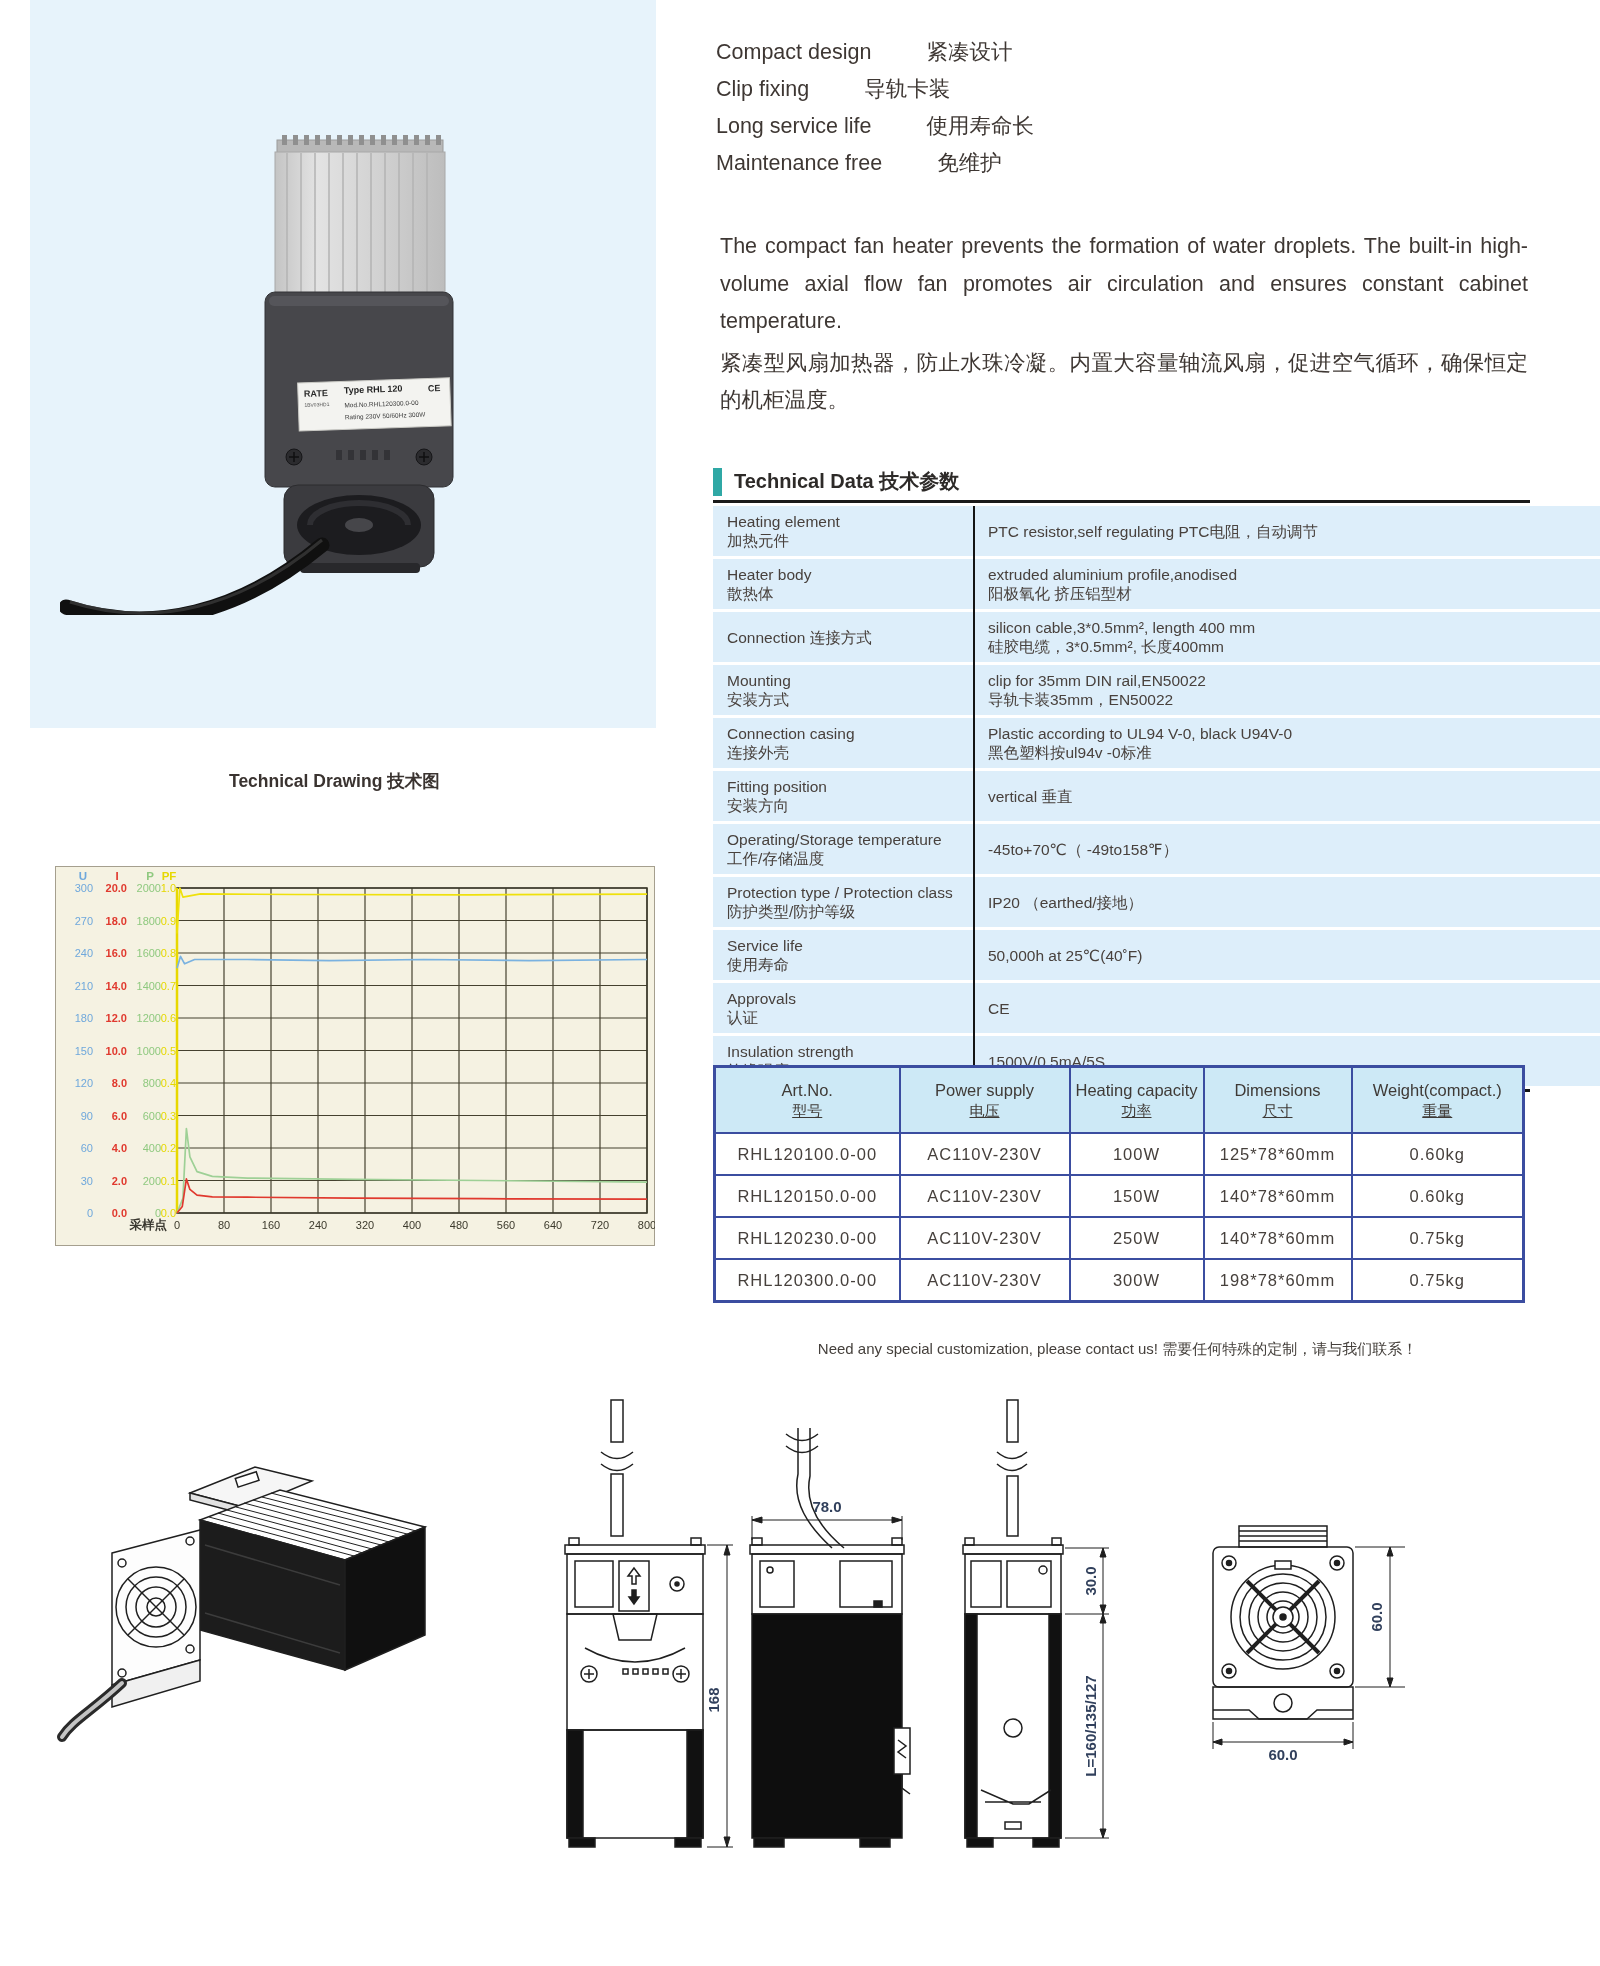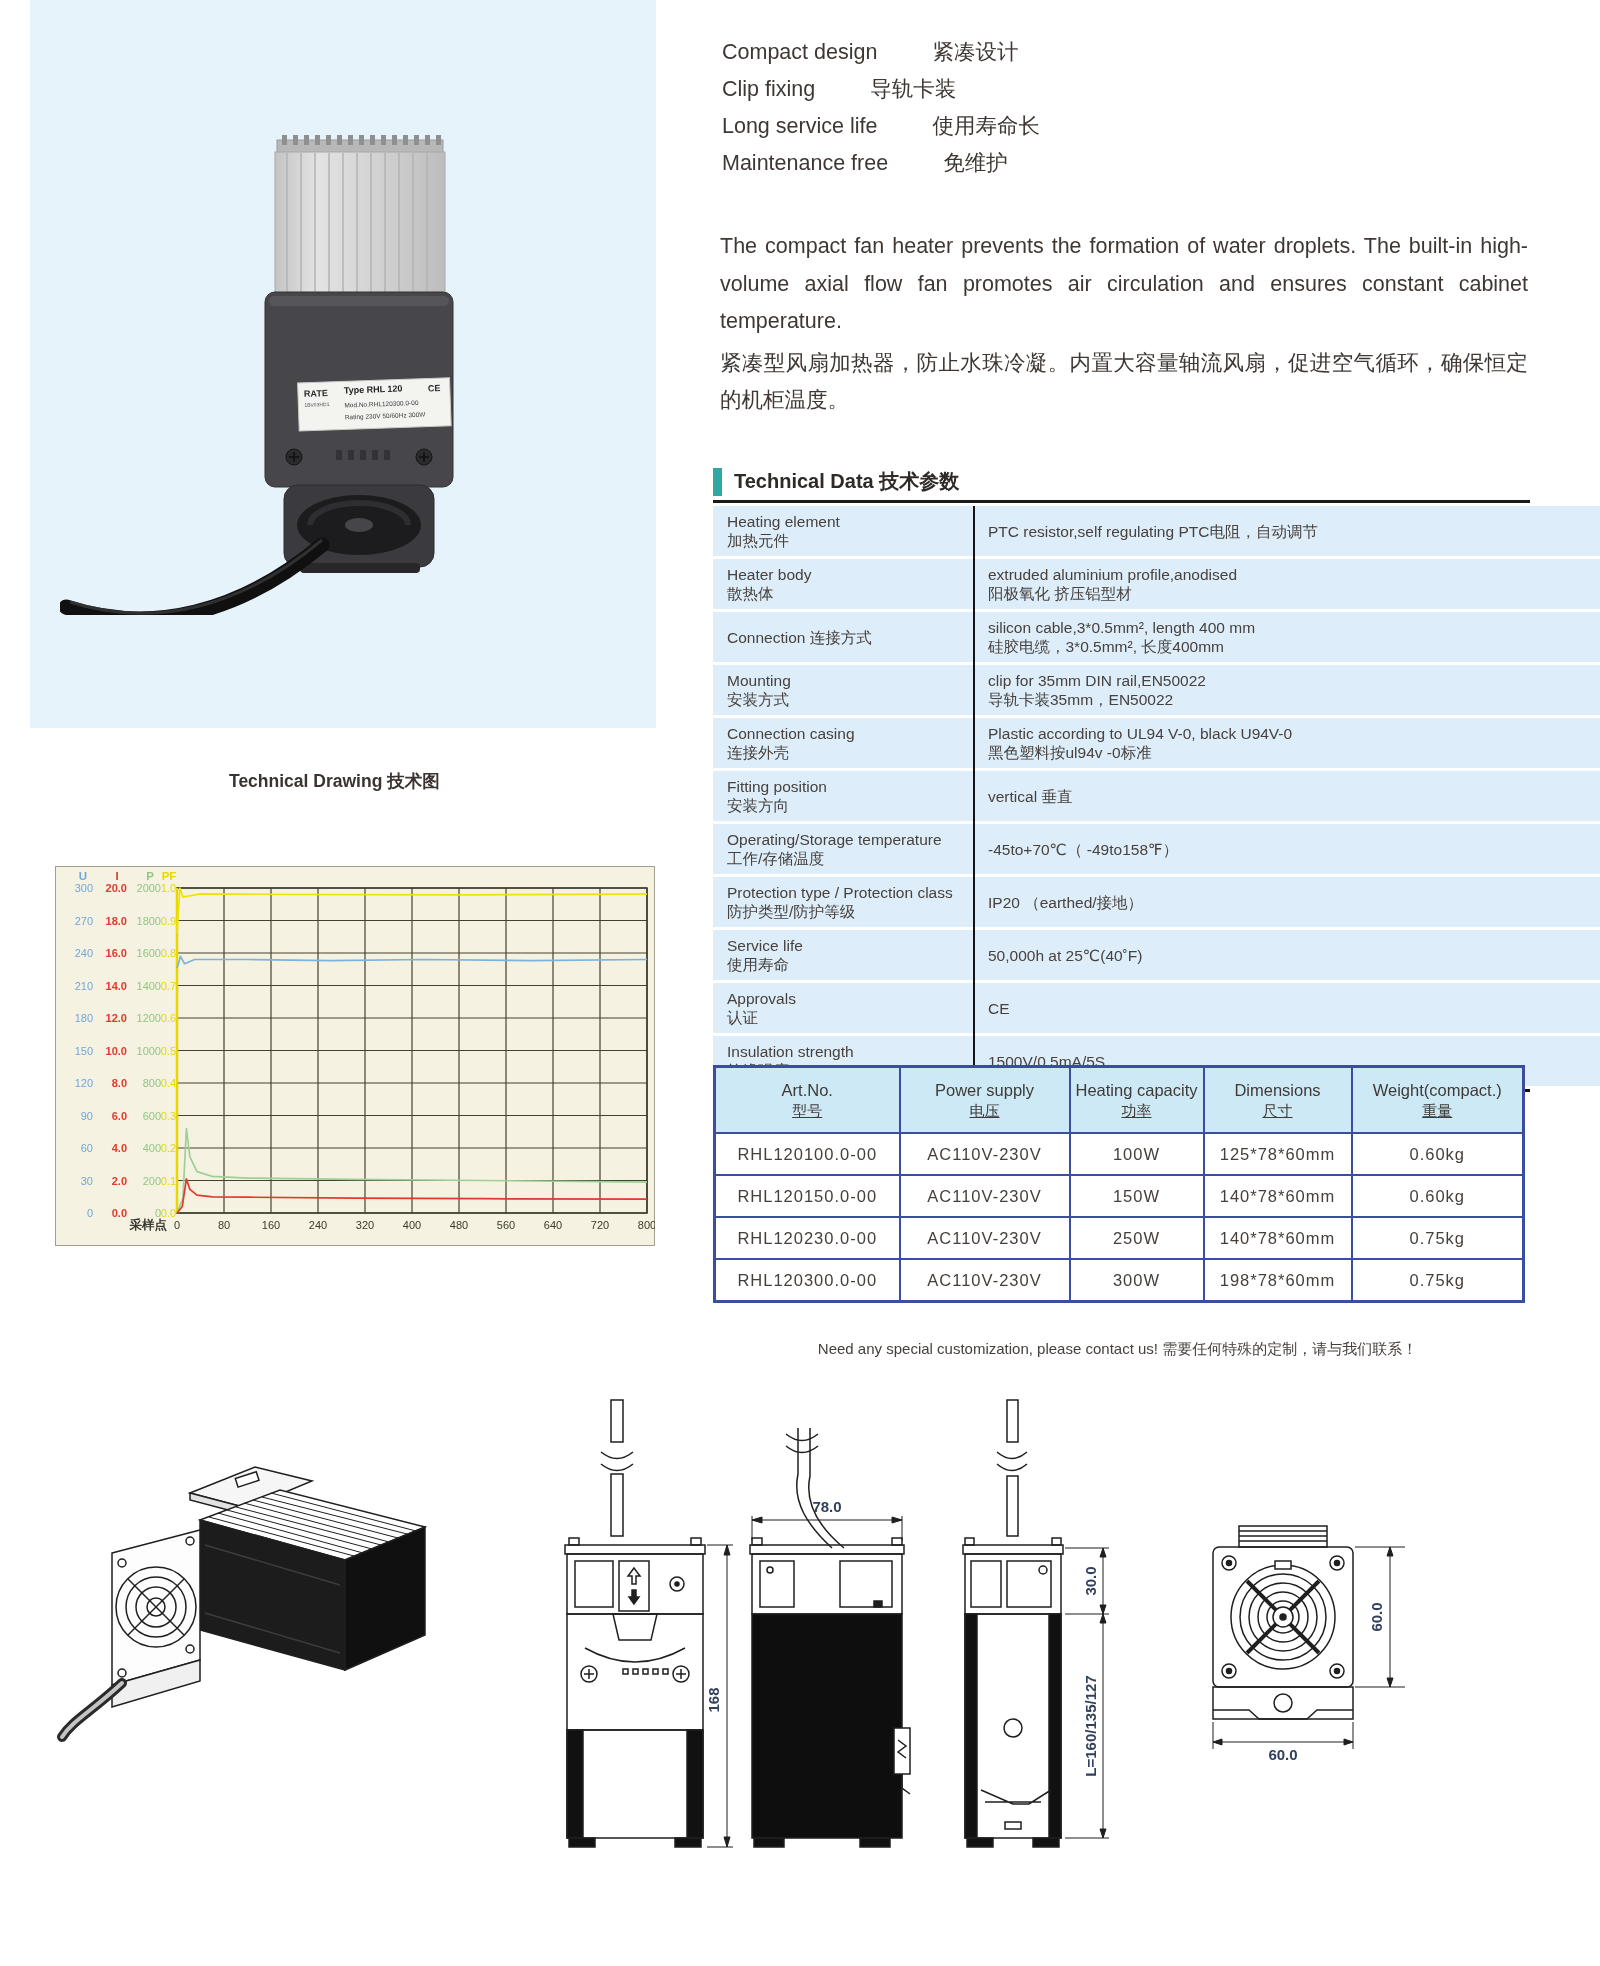--- a/index.html
+++ b/index.html
@@ -5,21 +5,21 @@
   html,body{margin:0;padding:0;background:#fff;}
   .page{position:relative;width:1600px;height:1966px;background:#fff;overflow:hidden;
         font-family:"Liberation Sans","DejaVu Sans",sans-serif;color:#3e3733;}
   .abs{position:absolute;}
 
   
   .blue-panel{left:30px;top:0;width:626px;height:728px;background:#e7f3fb;}
 
   
   .features{left:716px;top:34px;}
-  .feature-line{height:37px;line-height:37px;font-size:21.5px;white-space:nowrap;margin-left:6px;}
+  .feature-line{height:37px;line-height:37px;font-size:21.5px;white-space:nowrap;}
   .feature-line .zh{margin-left:55px;}
 
   
   .descr{left:716px;top:224px;width:816px;font-size:21.5px;line-height:37.5px;}
   .descr p{margin:4px;text-align:justify;}
 
   
   .td-head{left:713px;top:466px;width:817px;}
   .td-accent{position:absolute;left:0;top:2px;width:9px;height:28px;}
   .td-title{position:absolute;left:21px;top:2px;font-size:20px;font-weight:bold;color:#2d2a28;white-space:nowrap;}

